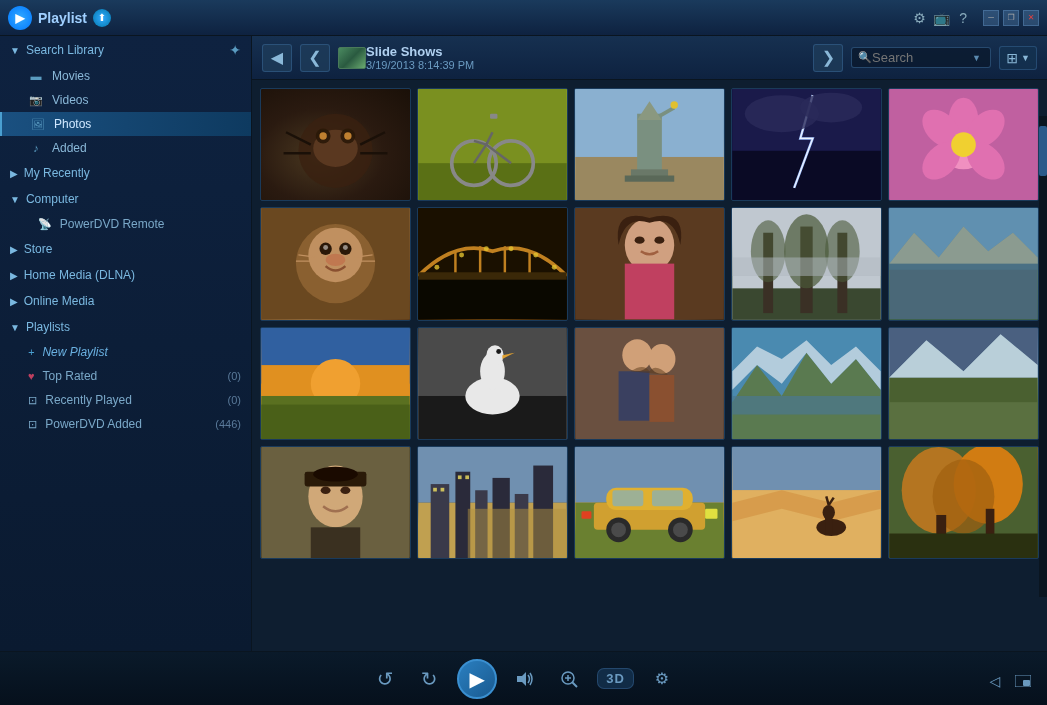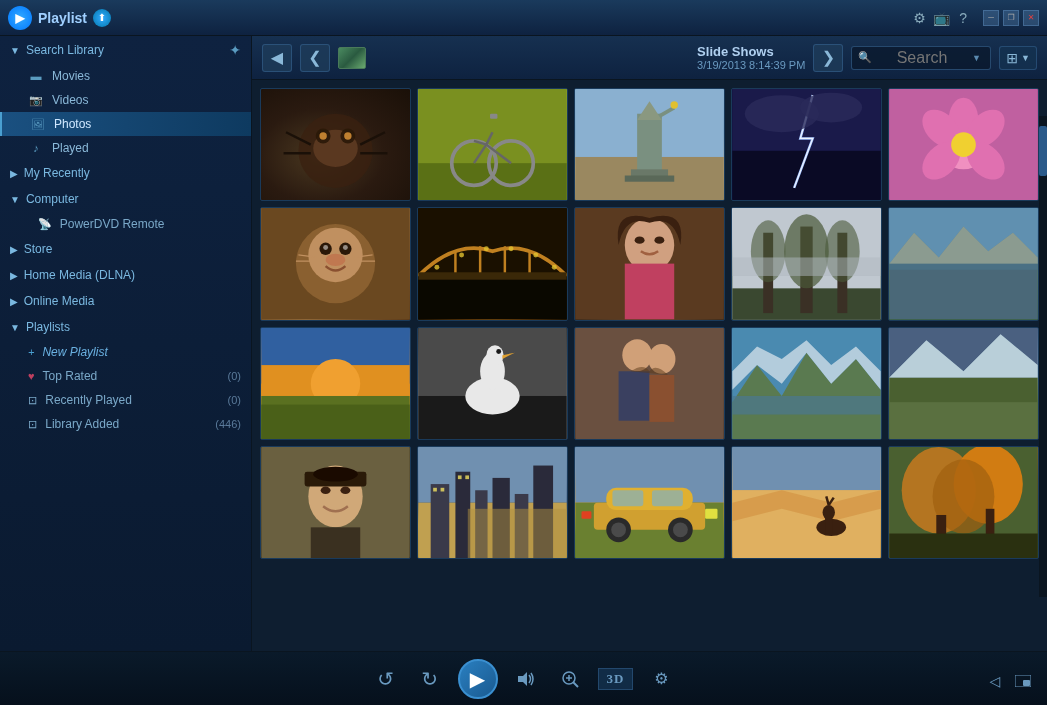--- a/index.html
+++ b/index.html
@@ -163,21 +163,21 @@
       cursor: pointer;
       font-size: 16px;
       display: flex; align-items: center; justify-content: center;
       width: 30px; height: 28px;
     }
 
     .slideshow-info {
       flex: 1;
       display: flex;
       align-items: center;
-      justify-content: space-between;
+      justify-content: flex-start;
       gap: 0;
     }
     .slideshow-thumb {
       width: 28px; height: 22px;
       background: linear-gradient(135deg, #5a8, #2a5);
       border: 1px solid #4a7a5a;
       border-radius: 2px;
       overflow: hidden;
       display: flex; align-items: center; justify-content: center;
     }
@@ -192,23 +192,22 @@
       border: 1px solid rgba(80,140,200,0.4);
       border-radius: 3px;
       padding: 2px 6px;
       width: 140px;
     }
     .search-box input {
       background: transparent;
       border: none;
       outline: none;
       color: #8ab8d8;
-      font-size: 16px;
+      font-size: 13px;
       width: 100px;
-      text-align: center;
     }
     .search-box .search-icon { color: #5a8ab0; font-size: 11px; }
 
     .view-toggle {
       display: flex;
       align-items: center;
       background: rgba(20,50,80,0.8);
       border: 1px solid rgba(80,140,200,0.3);
       border-radius: 3px;
       padding: 3px 6px;
@@ -266,27 +265,26 @@
       background: linear-gradient(135deg, #2a7fc0, #1a5a90);
       border: 2px solid #3a8fd0;
       color: #fff;
       font-size: 20px;
       width: 40px; height: 40px;
     }
 
     .bottom-label {
       background: rgba(20,50,80,0.8);
       border: 1px solid rgba(80,140,200,0.3);
-      border-radius: 0;
+      border-radius: 7px;
       padding: 2px 8px;
       color: #6a9ac0;
       font-size: 13px;
       font-weight: bold;
       letter-spacing: 1px;
-      font-family: Liberation Serif, serif;
     }
     .bottom-settings { font-size: 16px; color: #6a9ac0; cursor: pointer; }
 
     
     .photo-cell { position: relative; }
 
     
     .photo-beetle { background: radial-gradient(ellipse at 40% 60%, #4a3820 0%, #2a1a10 50%, #1a1008 100%); }
     .photo-bicycle { background: radial-gradient(ellipse at 50% 70%, #7a9020 0%, #5a7015 50%, #9ab030 100%); }
     .photo-statue { background: linear-gradient(to bottom, #8ab0d0 0%, #6a90b0 40%, #c0a880 70%, #9a8860 100%); }
@@ -346,21 +344,21 @@
     <div class="sidebar-item">
       <span class="item-icon">📷</span>
       <span>Videos</span>
     </div>
     <div class="sidebar-item active">
       <span class="item-icon">🖼</span>
       <span>Photos</span>
     </div>
     <div class="sidebar-item">
       <span class="item-icon">♪</span>
-      <span>Played</span>
+      <span>Added</span>
     </div>
 
     <div class="sidebar-section-header">
       <span class="arrow">▶</span>
       <span>My Recently</span>
     </div>
 
     <div class="sidebar-section-header">
       <span class="arrow">▼</span>
       <span>Computer</span>
@@ -399,21 +397,21 @@
       <span>Top Rated</span>
       <span class="count">(0)</span>
     </div>
     <div class="playlist-item">
       <span class="item-icon">⊡</span>
       <span>Recently Played</span>
       <span class="count">(0)</span>
     </div>
     <div class="playlist-item">
       <span class="item-icon">⊡</span>
-      <span>Library Added</span>
+      <span>PowerDVD Added</span>
       <span class="count">(446)</span>
     </div>
 
   </div>
 
   <div id="content" style="position: relative;">
 
     <div id="toolbar">
       <button class="toolbar-btn">◀</button>
       <button class="toolbar-btn">❮</button>

